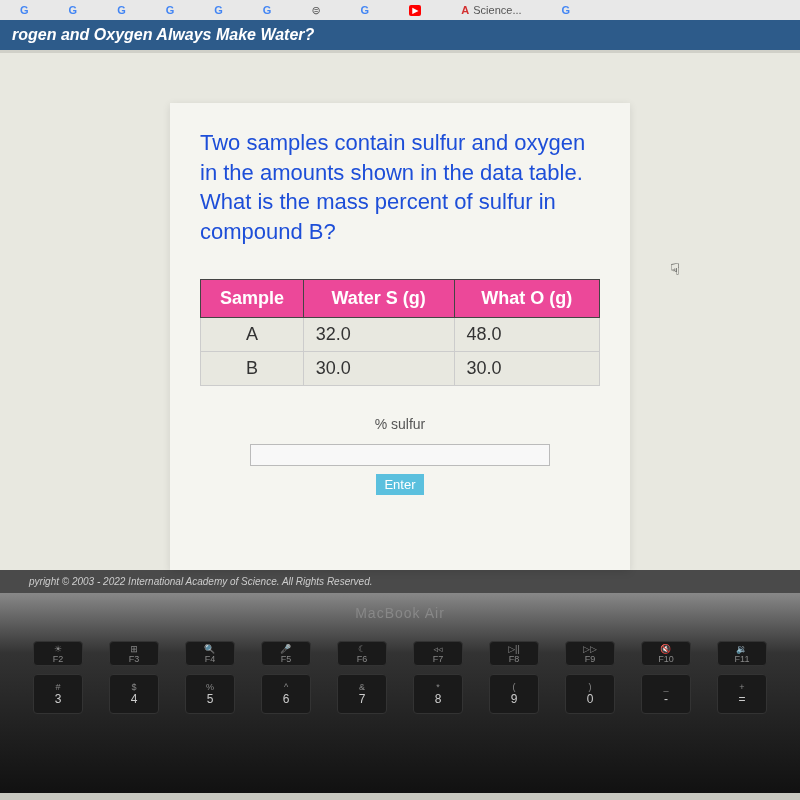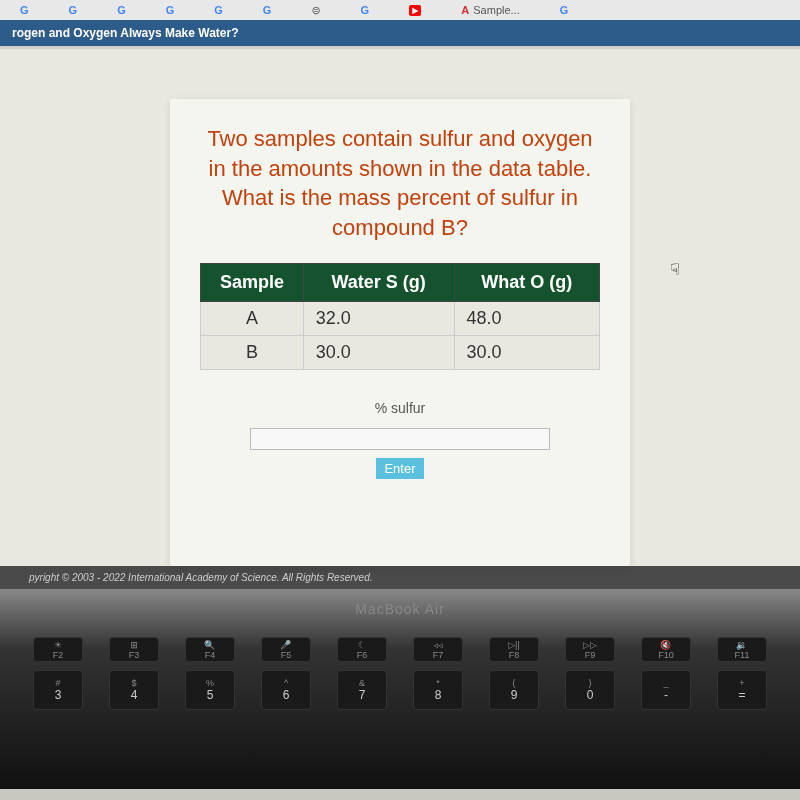--- a/index.html
+++ b/index.html
@@ -36,52 +36,53 @@
       color: white; 
       padding: 1px 3px; 
       border-radius: 2px; 
       font-size: 8px;
     }
     .a-icon { color: #d32f2f; font-weight: bold; }
     .title-bar {
       background: #2d5b8a;
       color: white;
       padding: 6px 12px;
-      font-size: 12px;
+      font-size: 16px;
       font-weight: bold;
+      font-style: italic;
     }
     .content-area {
       background: #e8e8e0;
       min-height: 520px;
       display: flex;
       justify-content: center;
       padding-top: 50px;
       border-top: 3px solid #d0d0c8;
     }
     .question-card {
       background: #f5f5f0;
       width: 460px;
       padding: 25px 30px;
       box-shadow: 0 2px 8px rgba(0,0,0,0.1);
     }
     .question-text {
       font-size: 22px;
-      color: #c2410c;
-      text-align: center;
+      color: #1d4ed8;
+      text-align: left;
       line-height: 1.35;
-      margin-bottom: 20px;
+      margin-bottom: 32px;
       font-family: 'Trebuchet MS', Arial, sans-serif;
     }
     .data-table {
       width: 100%;
       border-collapse: collapse;
       margin-bottom: 30px;
     }
     .data-table th {
-      background: #14532d;
+      background: #ec4899;
       color: white;
       padding: 8px 0;
       font-size: 18px;
       text-align: center;
       border: 1px solid #444;
     }
     .data-table td {
       background: #e8e8e0;
       padding: 6px 12px;
       font-size: 18px;
@@ -203,21 +204,21 @@
       <span>⊜</span>
     </span>
   <span class="tab-icon">
       <span class="g-icon">G</span>
     </span>
   <span class="tab-icon">
       <span class="yt-icon">▶</span>
     </span>
   <span class="tab-icon">
       <span class="a-icon">A</span> 
-      <span>Sample...</span>
+      <span>Science...</span>
     </span>
   <span class="tab-icon">
       <span class="g-icon">G</span>
     </span>
 </div>
 
 <div class="title-bar">
   <span>rogen and Oxygen Always Make Water?</span>
 </div>
 

